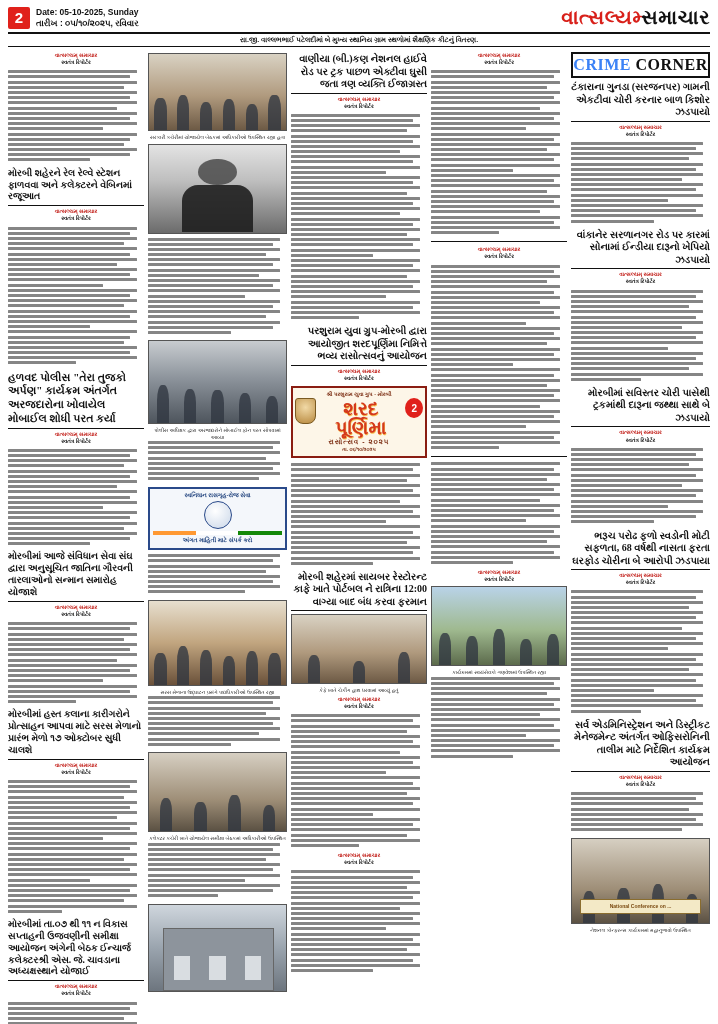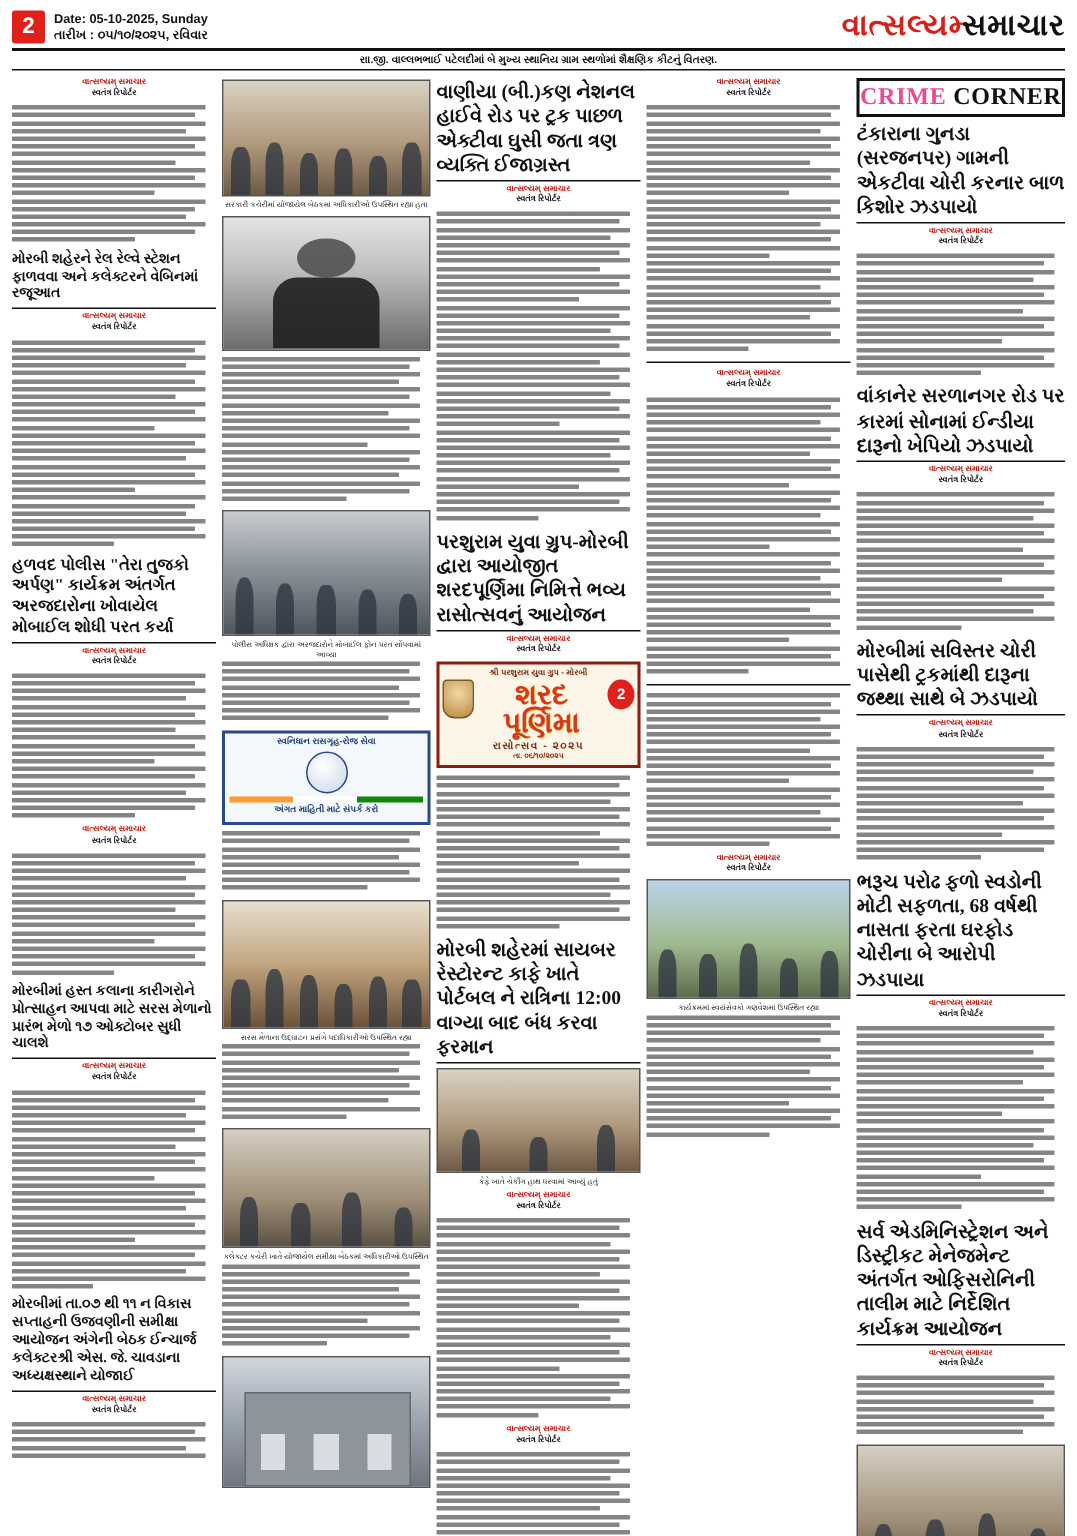--- a/index.html
+++ b/index.html
@@ -17,21 +17,21 @@
   .strap{font-size:7px;font-weight:bold;text-align:center;border-bottom:1px solid #111;padding:2px 0;}
 
   
   .cols{display:flex;gap:4px;margin-top:3px;height:955px;}
   .col{flex:1;min-width:0;}
   .col-wide{flex:1.02;}
 
   
   .hl{font-size:9.5px;font-weight:bold;line-height:1.25;margin:3px 0 2px;border-bottom:1px solid #111;padding-bottom:2px;font-family:"Liberation Serif",serif;}
   .hl-lg{font-size:11px;}
-  .hl-sm{font-size:13px;}
+  .hl-sm{font-size:10px;text-align:right;}
   .byline{text-align:center;font-size:5.5px;line-height:1.3;font-weight:bold;margin:2px 0 3px;color:#c01812;}
   .byline .l2{color:#111;}
   .rule{border-bottom:1px solid #111;margin:4px 0;}
 
   
   .tx{display:block;height:3px;background:#3a3a3a;opacity:.62;margin:0 0 2.2px;border-radius:.5px;}
   .tx.w95{width:95%}.tx.w90{width:90%}.tx.w85{width:85%}.tx.w80{width:80%}
   .tx.w70{width:70%}.tx.w60{width:60%}.tx.w50{width:50%}.tx.w40{width:40%}
   .txblock{padding:1px 0;}
 
@@ -45,21 +45,21 @@
   .ph-hall{background:linear-gradient(180deg,#d6cfc2 0%,#9e8e77 60%,#5b5143 100%);}
   .ph-building{background:linear-gradient(180deg,#cfd6dd 0%,#9aa4ae 50%,#6d757e 100%);}
   .photo .figs{position:absolute;bottom:0;left:0;right:0;height:58%;display:flex;align-items:flex-end;justify-content:space-around;}
   .photo .fig{width:9%;background:#2f3640;border-radius:40% 40% 0 0;opacity:.78;}
   .photo .fig.a{height:72%}.photo .fig.b{height:64%}.photo .fig.c{height:80%}
   .photo .fig.d{height:58%}.photo .fig.e{height:70%}
   .cap{font-size:5px;text-align:center;line-height:1.3;margin-top:1px;}
 
   
   .crime{border:2px solid #111;text-align:center;font-family:"Liberation Serif",serif;font-weight:bold;font-size:16px;padding:2px 0;margin:2px 0 3px;letter-spacing:.5px;}
-  .crime .red{color:#ec4899;}
+  .crime .red{color:#3b82f6;}
 
   
   .adbox{border:2px solid #8a1d12;background:#fdf6e8;text-align:center;padding:3px 2px;margin:4px 0;}
   .ad-top{font-size:5.5px;font-weight:bold;color:#7a2b10;line-height:1.3;}
   .ad-title{font-size:19px;font-weight:bold;color:#d4391c;font-family:"Liberation Serif",serif;line-height:1;margin:1px 0;text-shadow:0.5px 0.5px 0 #f6c453;}
   .ad-sub{font-size:7px;font-weight:bold;color:#7a2b10;letter-spacing:1px;}
   .ad-row{display:flex;align-items:flex-start;justify-content:center;gap:4px;}
   .ad-emb{width:22px;height:24px;background:radial-gradient(circle at 50% 35%,#f1d9a6,#b8893f);border:1px solid #7a5a22;border-radius:3px 3px 8px 8px;}
   .ad-badge{width:20px;height:20px;border-radius:50%;background:#e0211b;color:#fff;font-size:10px;font-weight:bold;display:flex;align-items:center;justify-content:center;}
   .ad-date{font-size:5px;color:#7a2b10;font-weight:bold;}
@@ -174,20 +174,21 @@
           <span class="tx w70"></span>
         <span class="tx w95"></span>
           <span class="tx w90"></span>
           <span class="tx w95"></span>
           <span class="tx w85"></span>
         <span class="tx w95"></span>
           <span class="tx w90"></span>
           <span class="tx w60"></span>
       </div>
 
+      <div class="hl">મોરબીમાં આજે સંવિધાન સેવા સંઘ દ્વારા અનુસૂચિત જાતિના ગૌરવની તારલાઓનો સન્માન સમારોહ યોજાશે</div>
       <div class="byline">
         <div>વાત્સલ્યમ્ સમાચાર</div>
         <div class="l2">સ્વતંત્ર રિપોર્ટર</div>
       </div>
       <div class="txblock">
         <span class="tx w95"></span>
           <span class="tx w90"></span>
           <span class="tx w95"></span>
           <span class="tx w85"></span>
         <span class="tx w95"></span>

